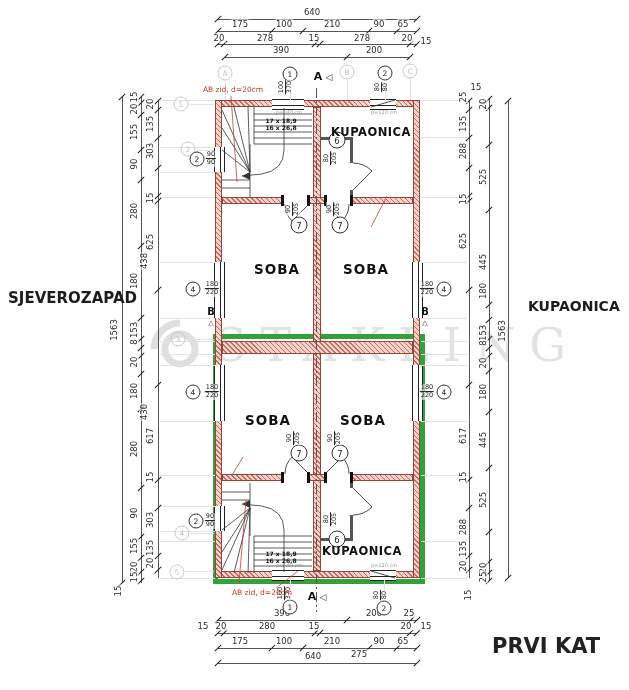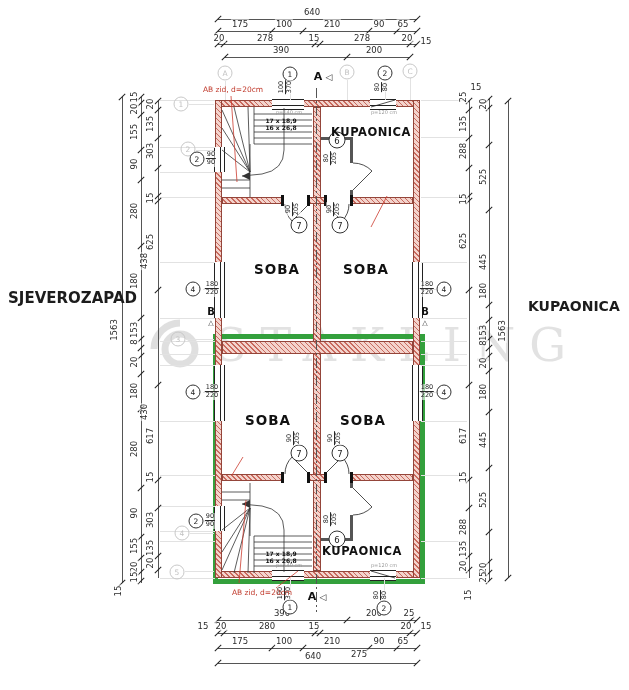--- a/index.html
+++ b/index.html
@@ -523,13 +523,14 @@
       <span class="abs  tri" style="left: 211px; top: 323px; transform: translate(-50%, -50%) rotate(0deg);">△</span>
       <span class="abs  tri" style="left: 425px; top: 323px; transform: translate(-50%, -50%) rotate(0deg);">△</span>
       <span class="abs  amark" style="left: 318px; top: 76px; transform: translate(-50%, -50%) rotate(0deg);">A</span>
       <span class="abs  tri2" style="left: 329px; top: 77px; transform: translate(-50%, -50%) rotate(0deg);">◁</span>
       <span class="abs  amark" style="left: 312px; top: 596px; transform: translate(-50%, -50%) rotate(0deg);">A</span>
       <span class="abs  tri2" style="left: 323px; top: 597px; transform: translate(-50%, -50%) rotate(0deg);">◁</span>
     </div>
 
   <div class="abs sidelabel" style="left:8px;top:289px;">SJEVEROZAPAD</div>
   <div class="abs sidelabel right" style="left:528px;top:298px;">KUPAONICA</div>
+  <div class="abs title" style="left:492px;top:634px;">PRVI KAT</div>
 </div>
 
 </body></html>

